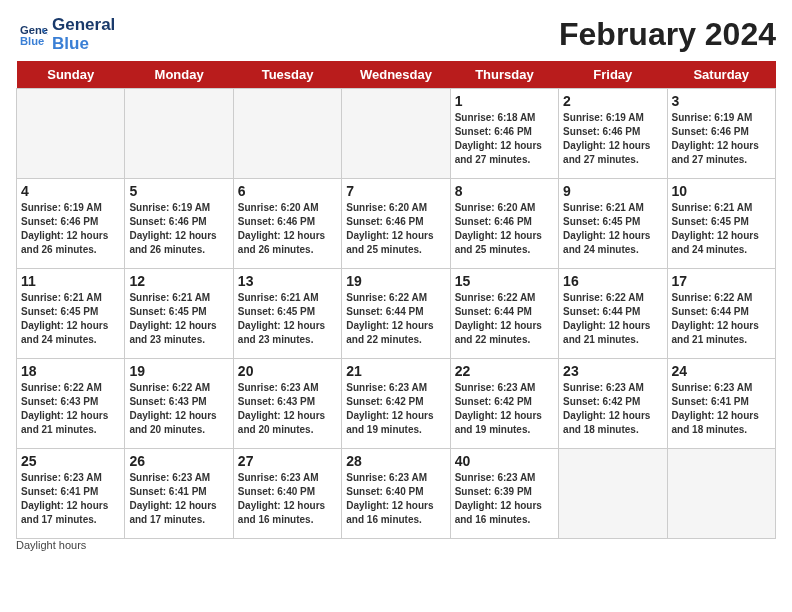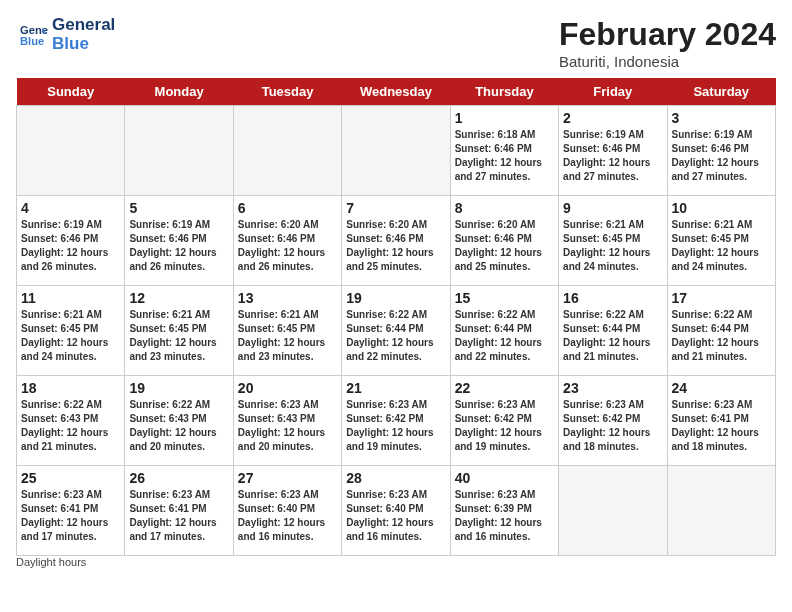--- a/index.html
+++ b/index.html
@@ -22,21 +22,21 @@
       font-size: 18px;
       font-weight: bold;
       color: #1a3a6b;
     }
     .logo-icon {
       width: 28px;
       height: 28px;
       margin-left: 4px;
     }
     .title-area {
-      text-align: left;
+      text-align: center;
     }
     .month-title {
       font-size: 32px;
       font-weight: bold;
       color: #222;
     }
     .location {
       font-size: 15px;
       color: #444;
     }
@@ -97,21 +97,20 @@
       <text x="0" y="34" font-size="16" font-weight="bold" fill="#3a7fd5">Blue</text>
       <polygon points="32,10 40,20 32,14" fill="#3a7fd5"></polygon>
     </svg>
     <div style="display:flex;flex-direction:column;line-height:1.1;margin-left:4px;">
       <span style="font-size:17px;font-weight:bold;color:#1a3a6b;">General</span>
       <span style="font-size:17px;font-weight:bold;color:#3a7fd5;">Blue</span>
     </div>
   </div>
   <div class="title-area">
     <div class="month-title">February 2024</div>
-    <div class="location">Baturiti, Indonesia</div>
   </div>
 </div>
 
 <table>
   <thead>
     <tr>
     <th>Sunday</th>
         <th>Monday</th>
         <th>Tuesday</th>
         <th>Wednesday</th>

